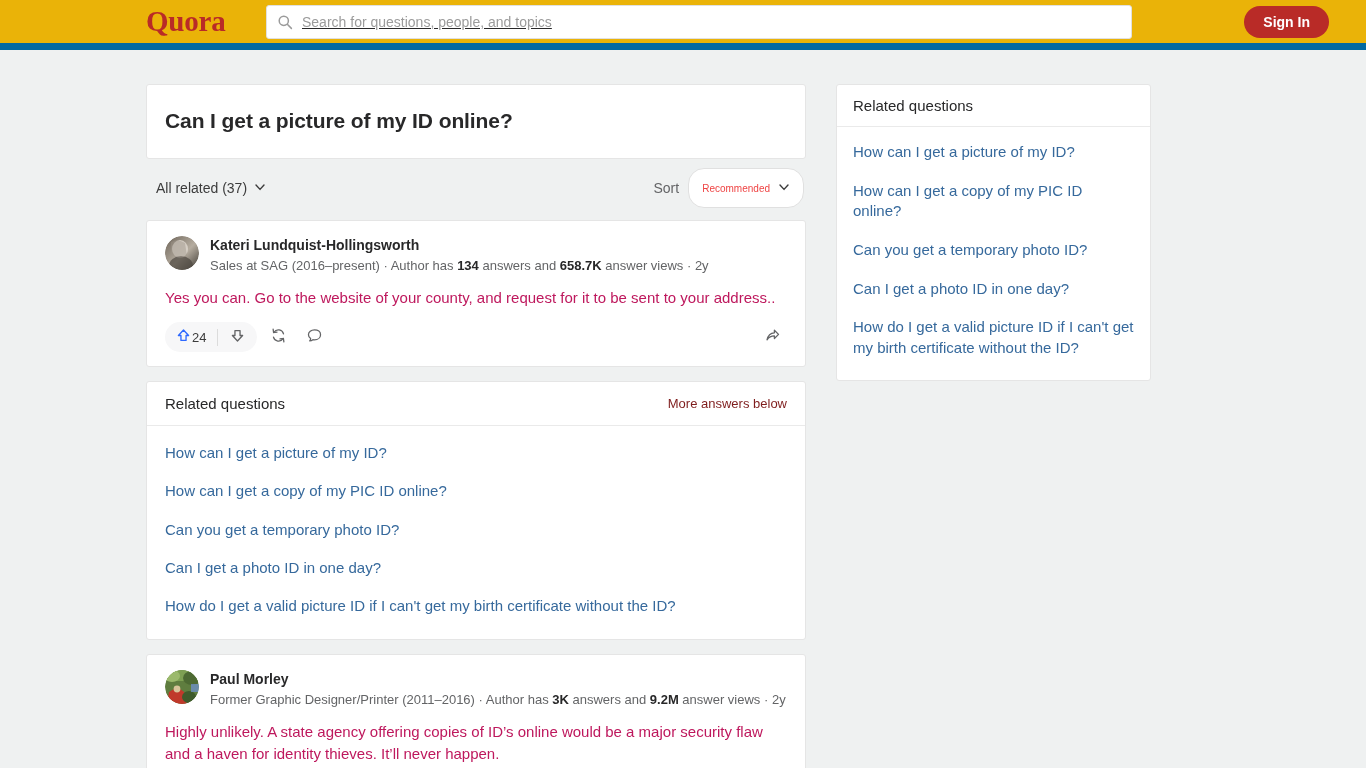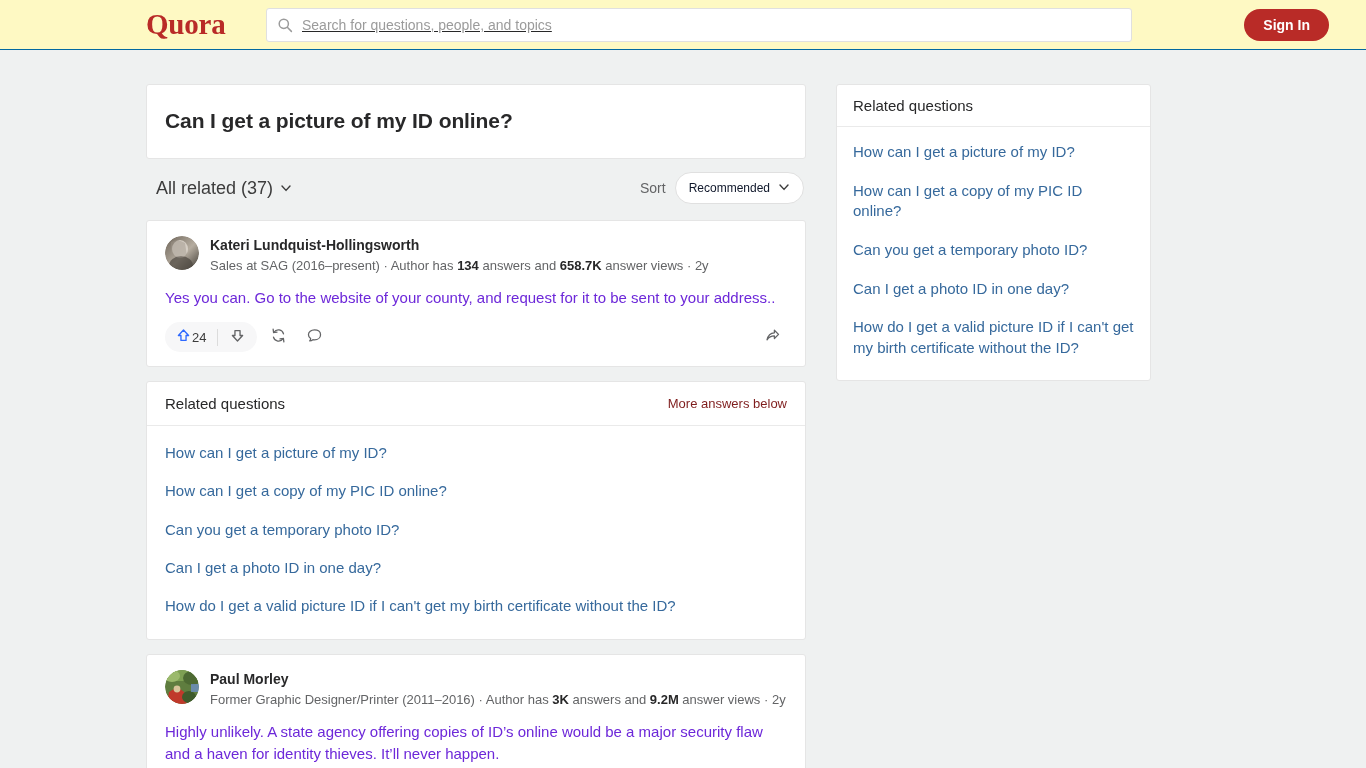--- a/index.html
+++ b/index.html
@@ -14,22 +14,22 @@
     background: #eff1f1;
     font-family: "Liberation Sans", sans-serif;
     font-size: 15px;
     color: #282829;
     -webkit-font-smoothing: antialiased;
   }
 
   
   .header {
     height: 50px;
-    background: #fef9c3;
-    border-bottom: 1px solid #0369a1;
+    background: #eab308;
+    border-bottom: 7px solid #0369a1;
     display: flex;
     align-items: center;
     position: relative;
   }
 
   .logo {
     position: absolute;
     left: 146px;
     font-family: "Liberation Serif", serif;
     font-size: 29px;
@@ -125,43 +125,43 @@
     justify-content: space-between;
     height: 34px;
     margin: -2px 0 15px 0;
     padding: 0 2px 0 10px;
   }
 
   .all-related {
     display: flex;
     align-items: center;
     gap: 7px;
-    font-size: 18px;
+    font-size: 14px;
     color: #3c3c3c;
     cursor: pointer;
   }
 
   .sort-group {
     display: flex;
     align-items: center;
     gap: 9px;
   }
   .sort-label { font-size: 14px; color: #636466; }
 
   .sort-pill {
     display: flex;
     align-items: center;
     gap: 8px;
-    height: 32px;
+    height: 40px;
     padding: 0 13px;
     border: 1px solid #e0e0e0;
     border-radius: 16px;
     background: #ffffff;
-    font-size: 12px;
-    color: #0f172a;
+    font-size: 10px;
+    color: #ef4444;
     cursor: pointer;
   }
 
   .chev { display: block; flex: 0 0 auto; }
 
   
   .answer { padding: 14px 18px 8px 18px; }
 
   .author-row {
     display: flex;
@@ -188,21 +188,21 @@
     line-height: 1.35;
   }
   .author-credential {
     font-size: 13px;
     color: #636466;
     line-height: 1.45;
     margin-top: 2px;
   }
   .author-credential b { color: #282829; font-weight: bold; }
 
-  .answer-body { font-size: 15px; color: #6d28d9; line-height: 1.47; }
+  .answer-body { font-size: 15px; color: #be185d; line-height: 1.47; }
 
   
   .action-bar {
     display: flex;
     align-items: center;
     justify-content: space-between;
     margin-top: 13px;
     padding-bottom: 6px;
   }
   .actions-left { display: flex; align-items: center; gap: 6px; }

